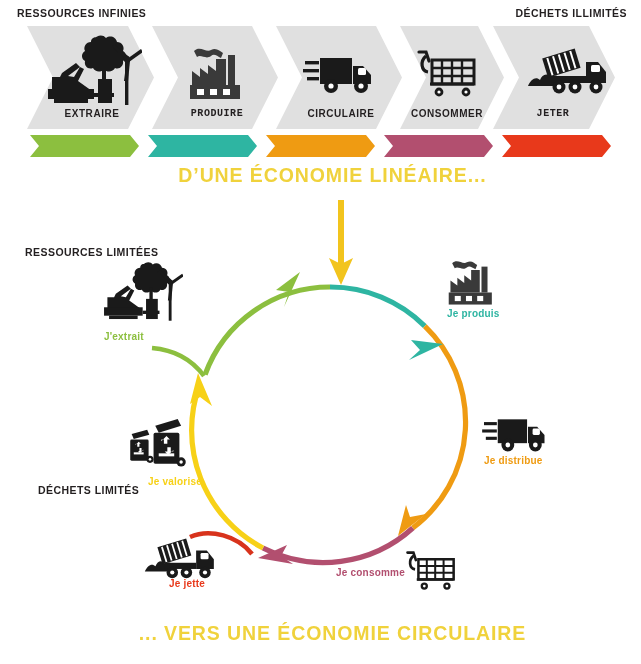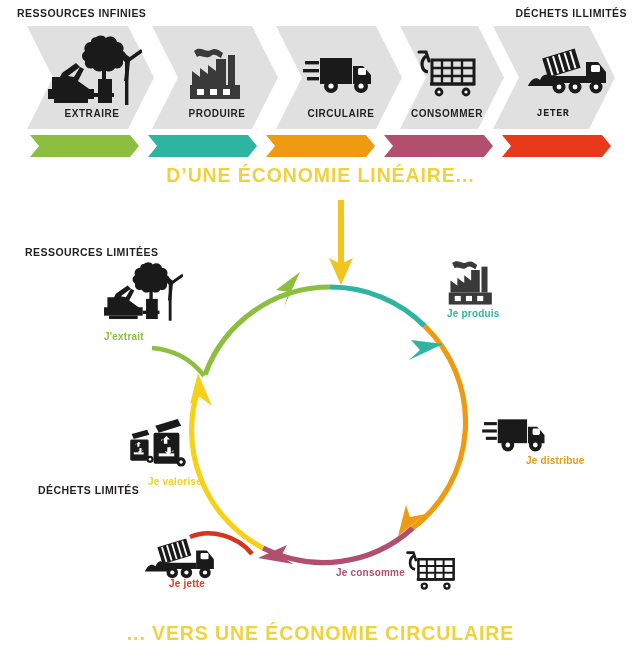--- a/index.html
+++ b/index.html
@@ -8,20 +8,21 @@
     height: 664px;
     background: #ffffff;
     font-family: "Liberation Sans", sans-serif;
     overflow: hidden;
   }
   #root {
     position: relative;
     width: 641px;
     height: 664px;
     background: #ffffff;
+    padding-left: 12px;
   }
 
   
   .top-label {
     position: absolute;
     font-size: 10.5px;
     font-weight: bold;
     letter-spacing: 0.45px;
     color: #231f20;
     white-space: nowrap;
@@ -80,21 +81,21 @@
 
   .cycle-label {
     position: absolute;
     font-size: 10px;
     font-weight: bold;
     letter-spacing: 0.2px;
     white-space: nowrap;
   }
   #lbl-jextrait   { left: 104px; top: 331px; color: #8cbf3f; text-align: right; }
   #lbl-jeproduis  { left: 447px; top: 308px; color: #2eb5a2; }
-  #lbl-jedistribue{ left: 484px; top: 455px; color: #ef9b12; margin-left: 42px; }
+  #lbl-jedistribue{ left: 484px; top: 455px; color: #ef9b12; }
   #lbl-jeconsomme { left: 336px; top: 567px; color: #b24f6f; }
   #lbl-jejette    { left: 169px; top: 578px; color: #e8391b; }
   #lbl-jevalorise { left: 148px; top: 476px; color: #f7d117; }
 
   .side-label {
     position: absolute;
     font-size: 10.5px;
     font-weight: bold;
     letter-spacing: 0.45px;
     color: #231f20;
@@ -196,21 +197,21 @@
     <rect x="65" y="17" width="9" height="7" rx="1.5" fill="#ffffff"></rect>
     <circle cx="33" cy="39" r="6.5" fill="#1a1a1a"></circle>
     <circle cx="49" cy="39" r="6.5" fill="#1a1a1a"></circle>
     <circle cx="70" cy="39" r="6.5" fill="#1a1a1a"></circle>
     <circle cx="33" cy="39" r="2.4" fill="#ffffff"></circle>
     <circle cx="49" cy="39" r="2.4" fill="#ffffff"></circle>
     <circle cx="70" cy="39" r="2.4" fill="#ffffff"></circle>
   </svg>
 
   <div class="stage-caption" style="left:92px;">EXTRAIRE</div>
-  <div class="stage-caption" style="left:217px;">PRODUIRE</div>
+  <div class="stage-caption" style="left:217px;font-family:Liberation Mono, monospace;">PRODUIRE</div>
   <div class="stage-caption" style="left:341px;">CIRCULAIRE</div>
   <div class="stage-caption" style="left:447px;">CONSOMMER</div>
   <div class="stage-caption" style="left:553px;font-family:Liberation Mono, monospace;">JETER</div>
 
   <svg id="color-band" viewBox="0 0 641 22">
     <g id="color-chevrons">
         <path d="M 30 0 L 130 0 L 139 11 L 130 22 L 30 22 L 39 11 Z" fill="#8cbf3f"></path>
         <path d="M 148 0 L 248 0 L 257 11 L 248 22 L 148 22 L 157 11 Z" fill="#2eb5a2"></path>
         <path d="M 266 0 L 366 0 L 375 11 L 366 22 L 266 22 L 275 11 Z" fill="#ef9b12"></path>
         <path d="M 384 0 L 484 0 L 493 11 L 484 22 L 384 22 L 393 11 Z" fill="#b24f6f"></path>

